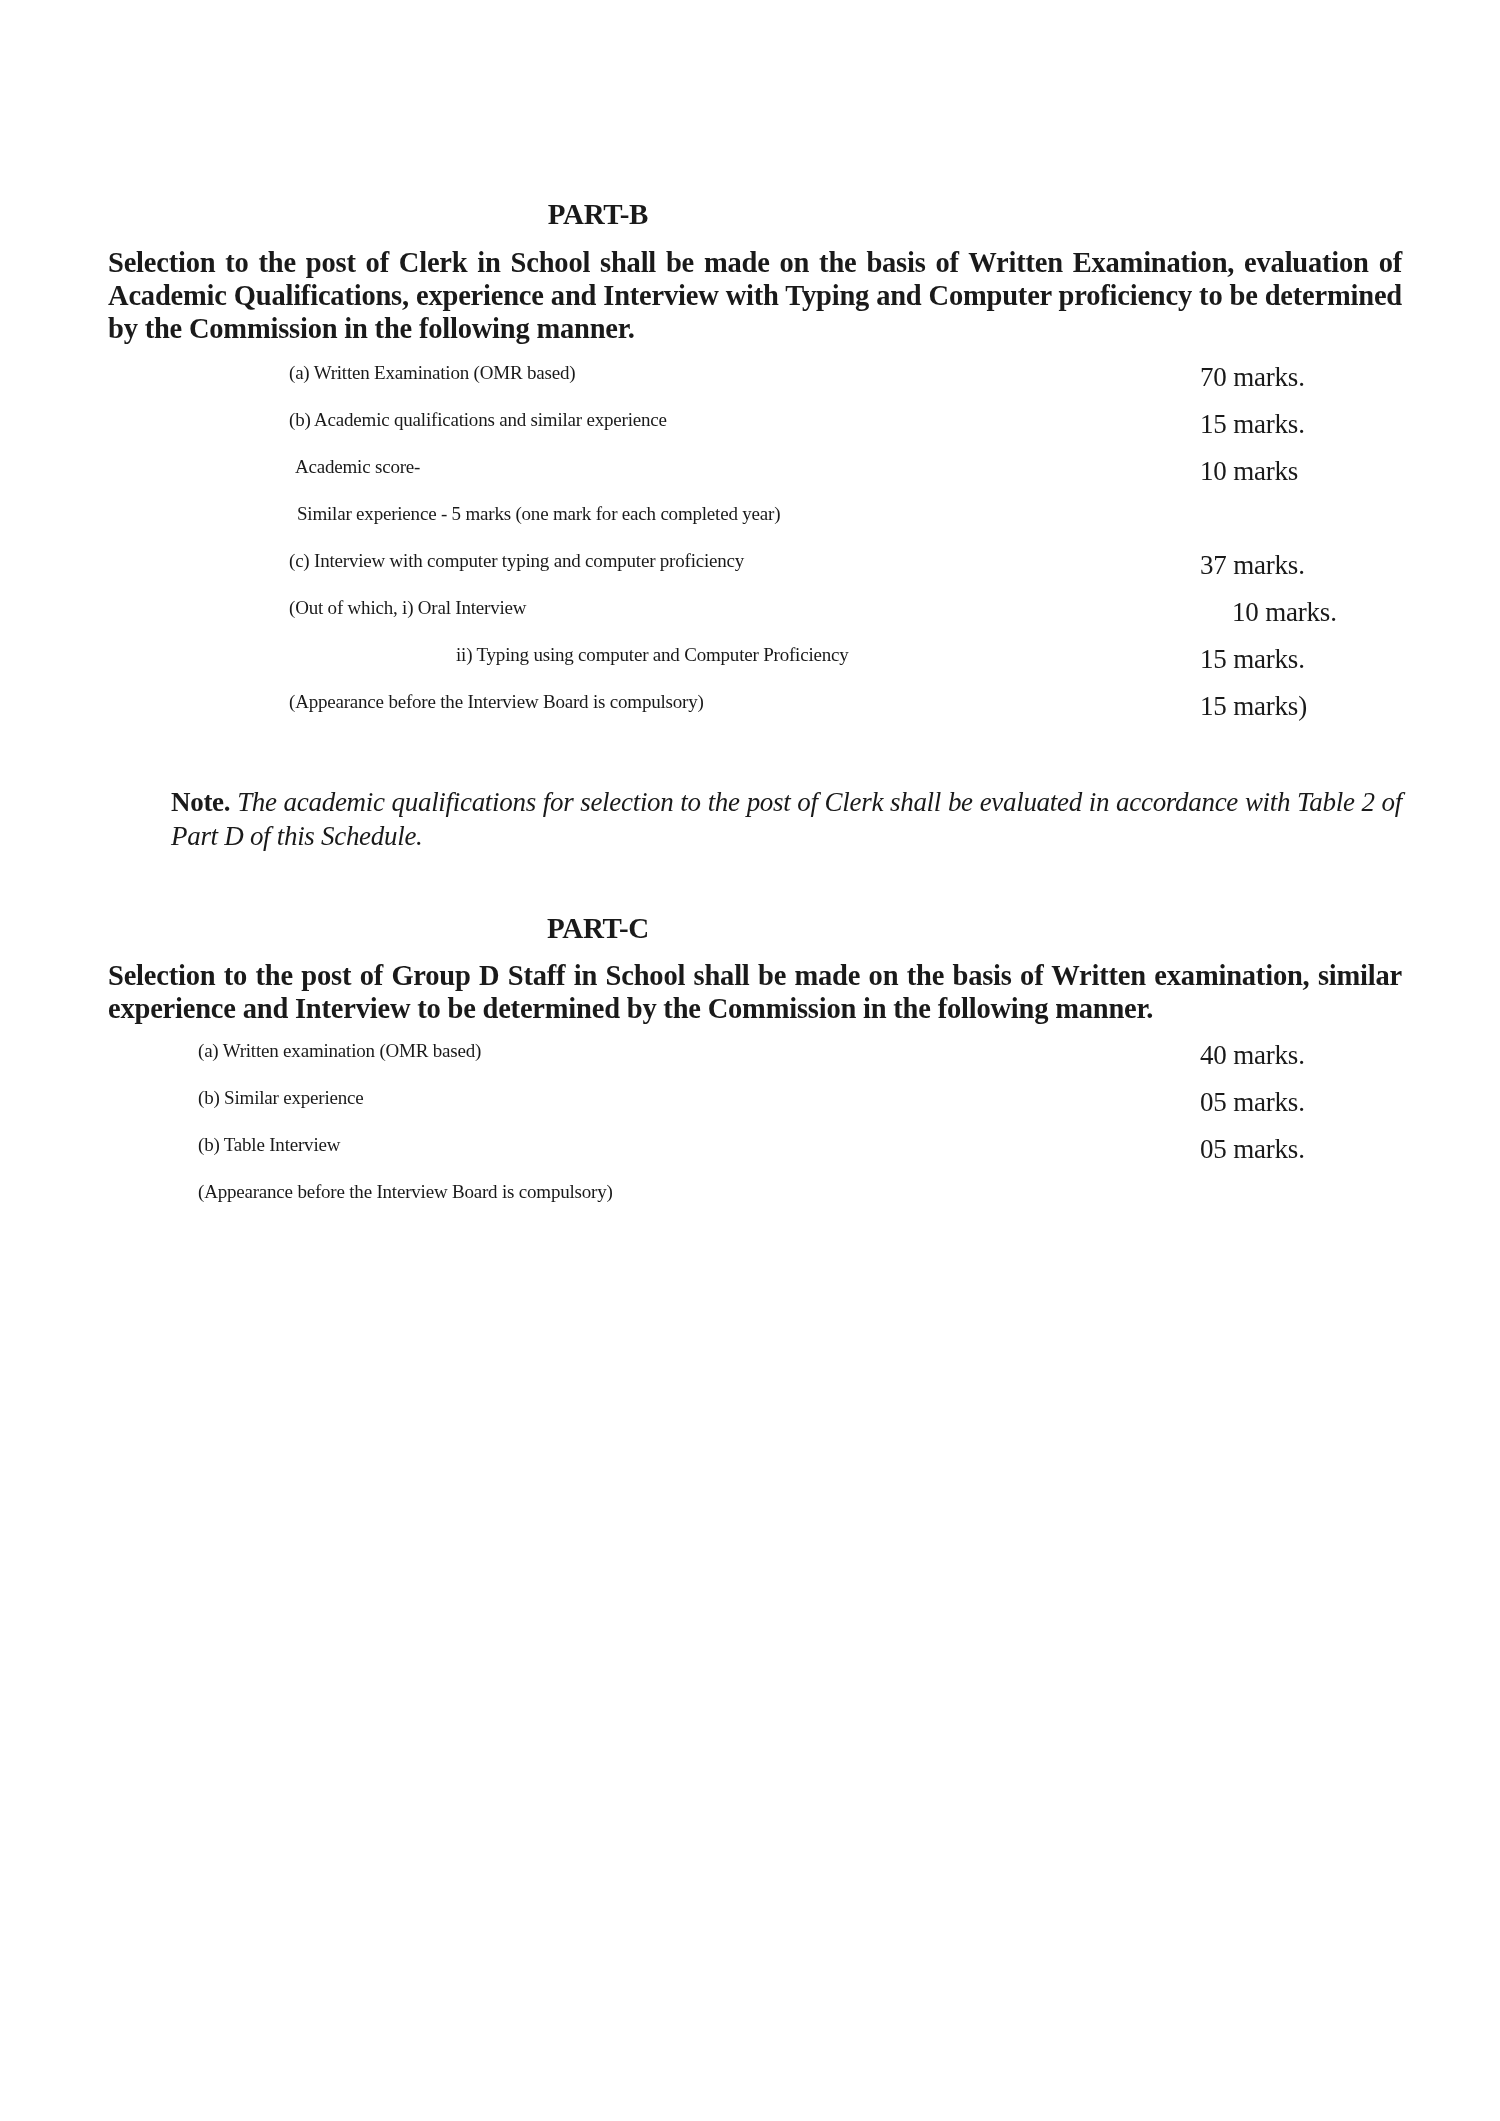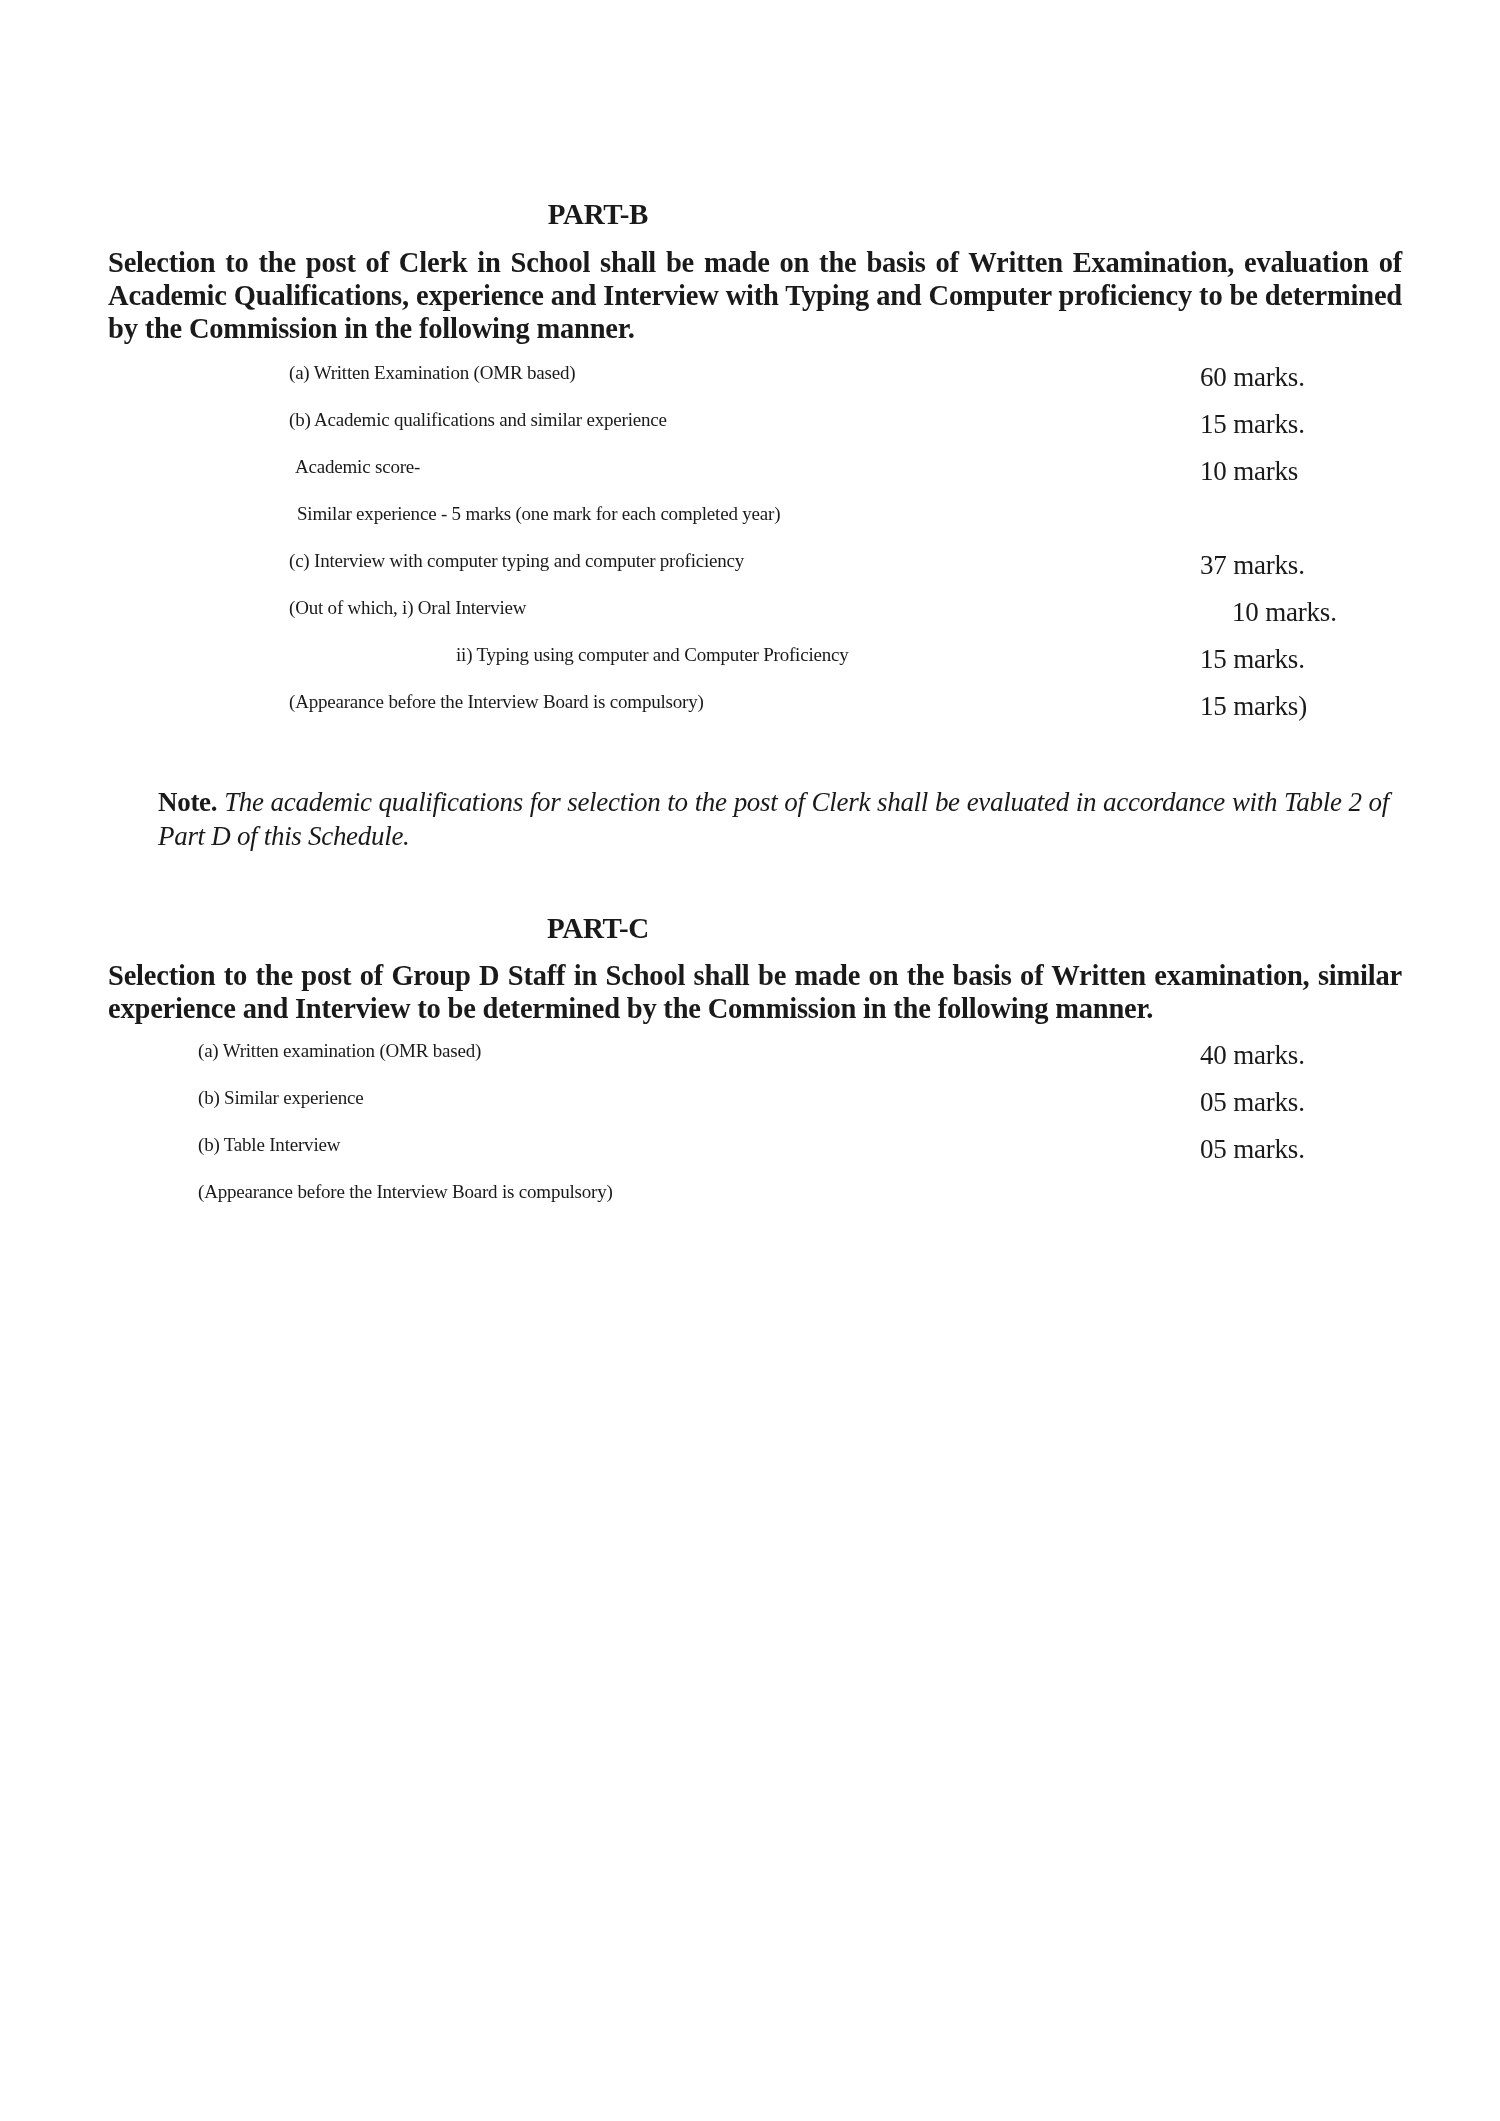--- a/index.html
+++ b/index.html
@@ -16,35 +16,35 @@
     position: absolute; left: 108px; width: 1294px;
     font-weight: bold; font-size: 28.5px; line-height: 33px;
     text-align: justify; letter-spacing: -0.2px;
   }
   .intro-c { text-align-last: left; }
   .row {
     position: absolute; font-size: 19px; white-space: nowrap; letter-spacing: -0.2px;
   }
   .marks { position: absolute; left: 1200px; font-size: 27px; white-space: nowrap; letter-spacing: -0.2px; }
   .note {
-    position: absolute; left: 158px; width: 1231px; font-size: 27px; line-height: 34px;
+    position: absolute; left: 171px; width: 1231px; font-size: 27px; line-height: 34px;
     text-align: justify; text-align-last: left; letter-spacing: -0.3px;
   }
   .note b { font-weight: bold; font-style: normal; }
   .note i { font-style: italic; }
 </style>
 </head>
 <body>
 
 <div class="heading" style="top:198px;">PART-B</div>
 <div class="intro" style="top:246px;">Selection to the post of Clerk in School shall be made on the basis of Written Examination, evaluation of Academic Qualifications, experience and Interview with Typing and Computer proficiency to be determined by the Commission in the following manner.</div>
 
 <div>
   <div class="row" style="top:362px; left:289px;">(a) Written Examination (OMR based)</div>
-  <div class="marks" style="top:362px;">60 marks.</div>
+  <div class="marks" style="top:362px;">70 marks.</div>
 
   <div class="row" style="top:409px; left:289px;">(b) Academic qualifications and similar experience</div>
   <div class="marks" style="top:409px;">15 marks.</div>
 
   <div class="row" style="top:456px; left:295px;">Academic score-</div>
   <div class="marks" style="top:456px;">10 marks</div>
 
   <div class="row" style="top:503px; left:297px;">Similar experience - 5 marks (one mark for each completed year)</div>
 
   <div class="row" style="top:550px; left:289px;">(c) Interview with computer typing and computer proficiency</div>

